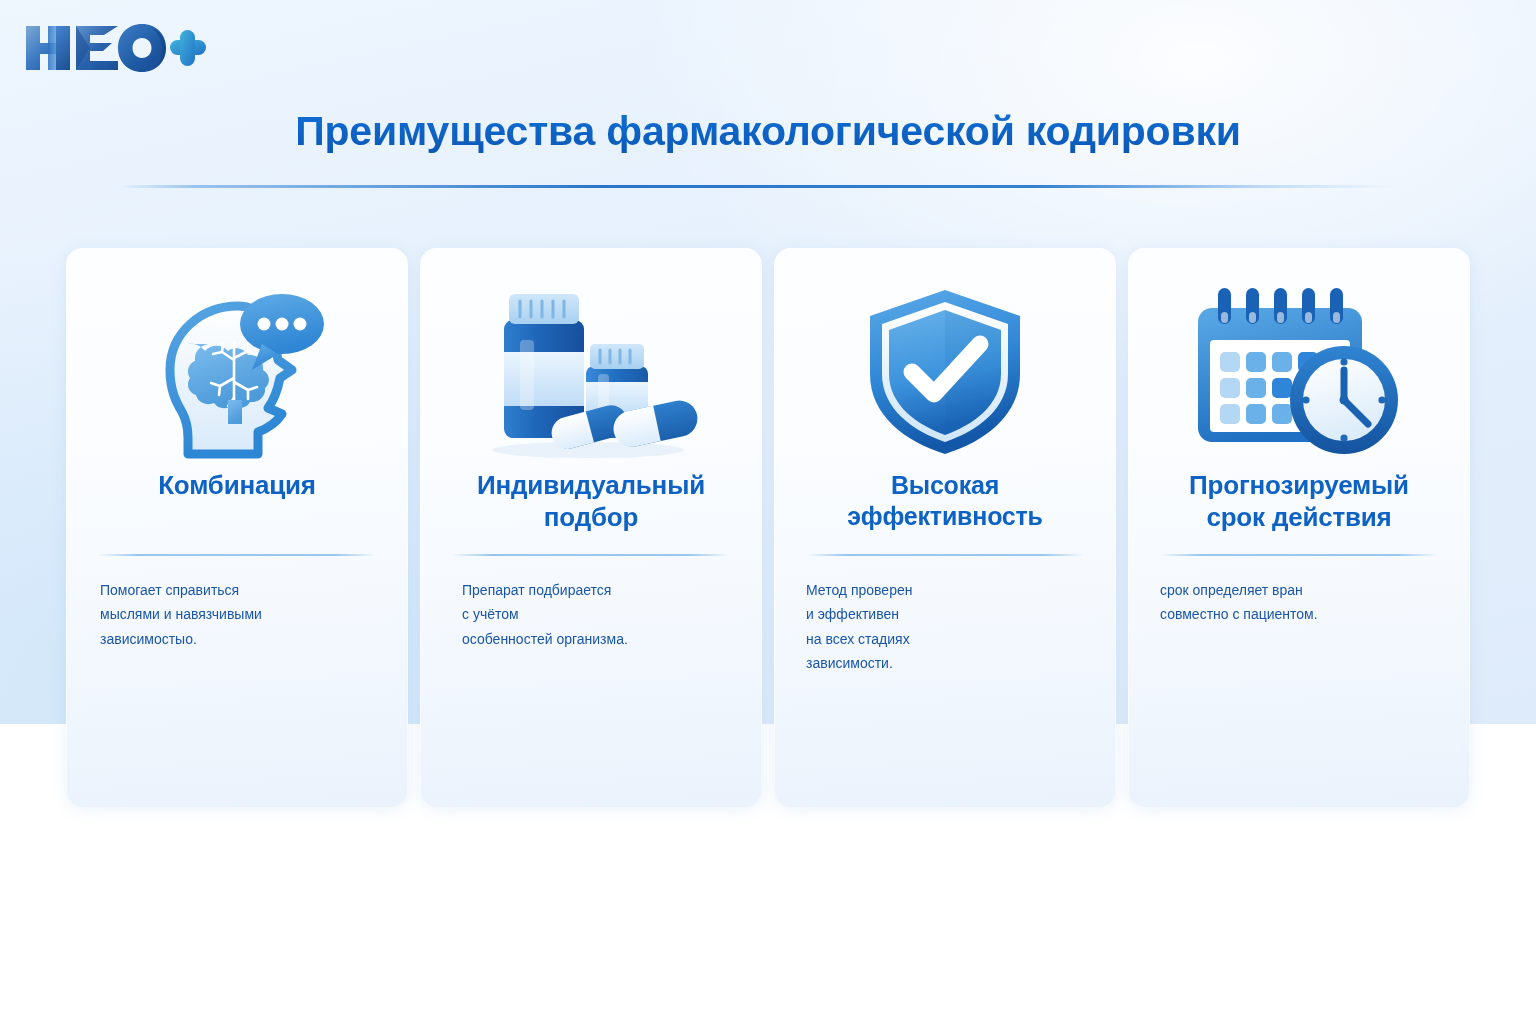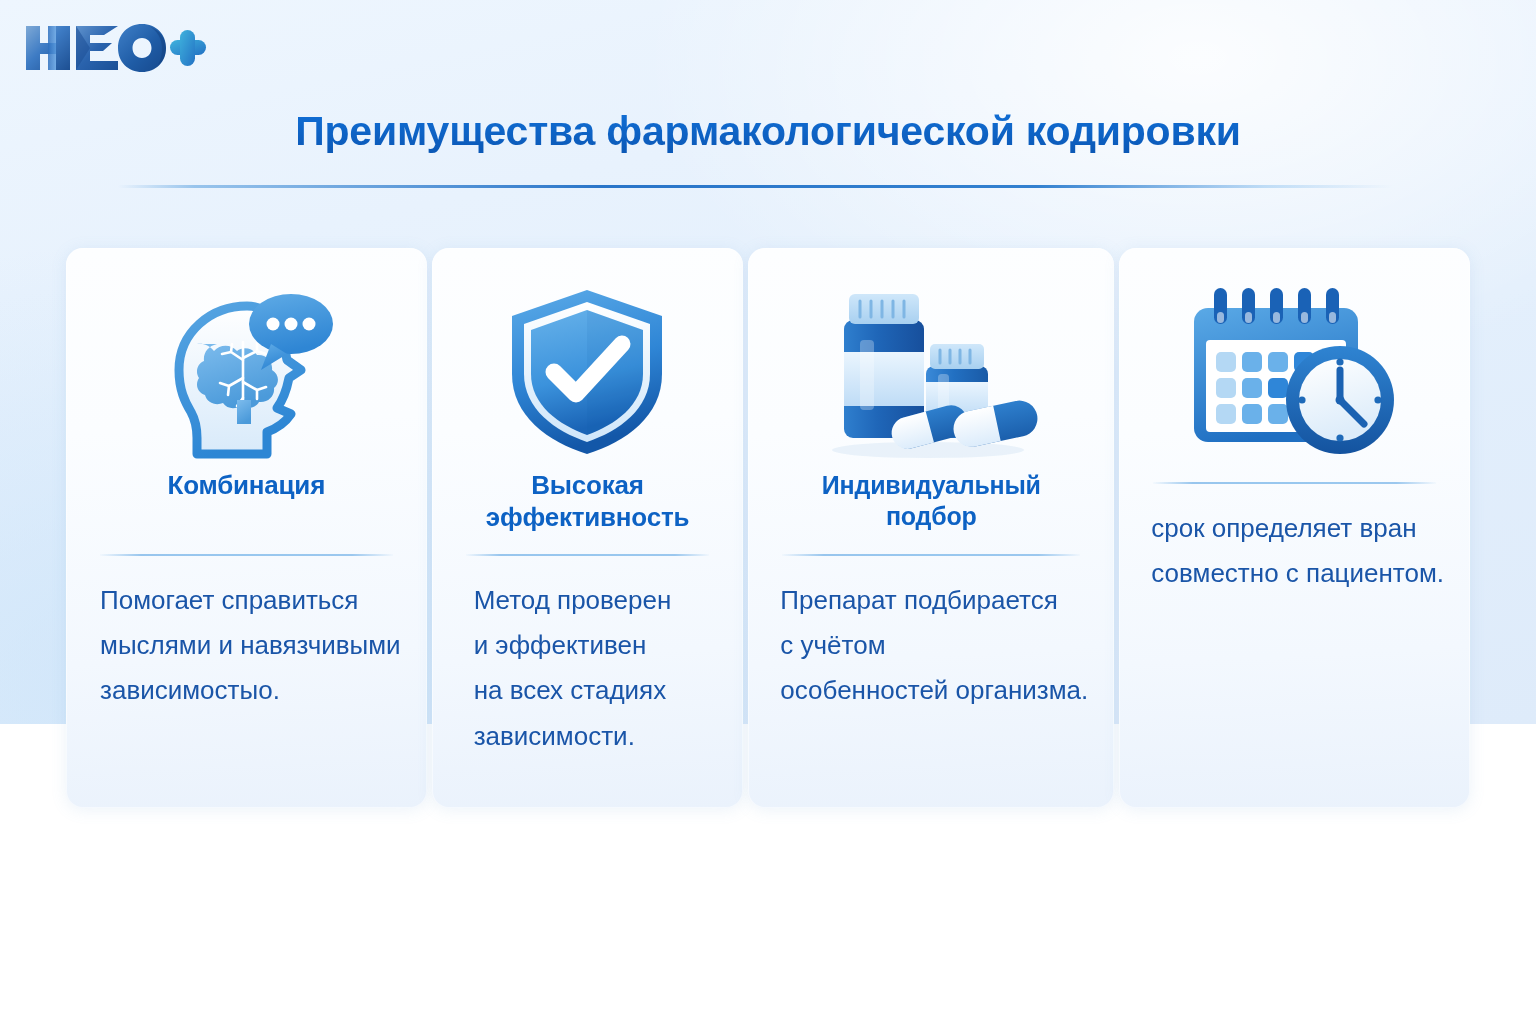--- a/index.html
+++ b/index.html
@@ -53,21 +53,21 @@
        rgba(160,205,242,0.00) 100%);
     border-radius:2px;
   }
 
   
   #cards {
     position:absolute;
     left:66px; top:248px;
     width:1404px; height:560px;
     display:flex;
-    gap:5px;
+    gap:12px;
   }
 
   .card {
     flex:1 1 0;
     border-radius:17px;
     background:linear-gradient(177deg,#fdfeff 0%, #fbfdff 32%, #f3f8fe 72%, #eaf2fc 100%);
     box-shadow:0 2px 16px rgba(110,160,210,0.13), 0 0 0 1px rgba(255,255,255,0.5) inset;
     position:relative;
     display:flex;
     flex-direction:column;
@@ -107,21 +107,21 @@
       rgba(120,180,232,0.75) 14%,
       rgba(135,190,236,0.85) 50%,
       rgba(120,180,232,0.72) 86%,
       rgba(150,200,240,0.05) 100%);
   }
 
   .card-body {
     margin-top:22px;
     width:100%;
     padding:0 10px;
-    font-size:26px;
+    font-size:14px;
     line-height:1.74;
     color:#1a55a8;
     text-align:left;
   }
   .card-body .ln { display:block; white-space:nowrap; }
 
   
   .card:nth-child(1) .card-body { padding-left:18px; }
   .card:nth-child(2) .card-body { padding-left:26px; }
   .card:nth-child(3) .card-body { padding-left:16px; }
@@ -248,67 +248,20 @@
       <div class="card-divider"></div>
       <div class="card-body">
         <span class="ln">Помогает справиться</span>
         <span class="ln">мыслями и навязчивыми</span>
         <span class="ln">зависимостыо.</span>
       </div>
     </div>
 
     <div class="card">
       <div class="icon-wrap">
-        <svg width="170" height="180" viewBox="0 0 170 180">
-          <defs>
-            <linearGradient id="c2out" x1="0" y1="0" x2="0.25" y2="1">
-              <stop offset="0%" stop-color="#5cabe8"></stop>
-                <stop offset="55%" stop-color="#2f86d6"></stop>
-                <stop offset="100%" stop-color="#1357a8"></stop>
-            </linearGradient>
-            <linearGradient id="c2in" x1="0" y1="0" x2="0.2" y2="1">
-              <stop offset="0%" stop-color="#67b2ea"></stop>
-                <stop offset="60%" stop-color="#3b92dc"></stop>
-                <stop offset="100%" stop-color="#1a64b6"></stop>
-            </linearGradient>
-            <linearGradient id="c2ring" x1="0" y1="0" x2="0" y2="1">
-              <stop offset="0%" stop-color="#ffffff"></stop>
-                <stop offset="100%" stop-color="#cfe6fa"></stop>
-            </linearGradient>
-          </defs>
-
-          <path d="M85 8 L160 34 V92 C160 134 124 160 85 172 C46 160 10 134 10 92 V34 Z" fill="url(#c2out)"></path>
-
-          <path d="M85 20 L148 42 V92 C148 127 117 149 85 160 C53 149 22 127 22 92 V42 Z" fill="url(#c2ring)"></path>
-
-          <path d="M85 28 L141 48 V92 C141 123 113 143 85 153 C57 143 29 123 29 92 V48 Z" fill="url(#c2in)"></path>
-
-          <path d="M85 28 L141 48 V92 C141 123 113 143 85 153 Z" fill="#0f55a4" opacity="0.09"></path>
-
-          <path d="M52 90 L74 112 L120 62" fill="none" stroke="#ffffff" stroke-width="17" stroke-linecap="round" stroke-linejoin="round"></path>
-        </svg>
-      </div>
-
-      <div class="card-title">
-        <div>
-          <span>Высокая</span>
-          <span>эффективность</span>
-        </div>
-      </div>
-      <div class="card-divider"></div>
-      <div class="card-body">
-        <span class="ln"> Метод проверен</span>
-        <span class="ln">и эффективен</span>
-        <span class="ln">на всех стадиях</span>
-        <span class="ln">зависимости.</span>
-      </div>
-    </div>
-
-    <div class="card">
-      <div class="icon-wrap">
         <svg width="230" height="180" viewBox="0 0 230 180">
           <defs>
             <linearGradient id="c3bodyA" x1="0" y1="0" x2="1" y2="0">
               <stop offset="0%" stop-color="#2f7fce"></stop>
                 <stop offset="42%" stop-color="#1f66b8"></stop>
                 <stop offset="100%" stop-color="#174f9c"></stop>
             </linearGradient>
             <linearGradient id="c3bodyB" x1="0" y1="0" x2="1" y2="0">
               <stop offset="0%" stop-color="#3b8ad8"></stop>
                 <stop offset="45%" stop-color="#2270c2"></stop>
@@ -378,20 +331,67 @@
       <div class="card-divider"></div>
       <div class="card-body">
         <span class="ln">Препарат подбирается</span>
         <span class="ln">с учётом</span>
         <span class="ln">особенностей организма.</span>
       </div>
     </div>
 
     <div class="card">
       <div class="icon-wrap">
+        <svg width="170" height="180" viewBox="0 0 170 180">
+          <defs>
+            <linearGradient id="c2out" x1="0" y1="0" x2="0.25" y2="1">
+              <stop offset="0%" stop-color="#5cabe8"></stop>
+                <stop offset="55%" stop-color="#2f86d6"></stop>
+                <stop offset="100%" stop-color="#1357a8"></stop>
+            </linearGradient>
+            <linearGradient id="c2in" x1="0" y1="0" x2="0.2" y2="1">
+              <stop offset="0%" stop-color="#67b2ea"></stop>
+                <stop offset="60%" stop-color="#3b92dc"></stop>
+                <stop offset="100%" stop-color="#1a64b6"></stop>
+            </linearGradient>
+            <linearGradient id="c2ring" x1="0" y1="0" x2="0" y2="1">
+              <stop offset="0%" stop-color="#ffffff"></stop>
+                <stop offset="100%" stop-color="#cfe6fa"></stop>
+            </linearGradient>
+          </defs>
+
+          <path d="M85 8 L160 34 V92 C160 134 124 160 85 172 C46 160 10 134 10 92 V34 Z" fill="url(#c2out)"></path>
+
+          <path d="M85 20 L148 42 V92 C148 127 117 149 85 160 C53 149 22 127 22 92 V42 Z" fill="url(#c2ring)"></path>
+
+          <path d="M85 28 L141 48 V92 C141 123 113 143 85 153 C57 143 29 123 29 92 V48 Z" fill="url(#c2in)"></path>
+
+          <path d="M85 28 L141 48 V92 C141 123 113 143 85 153 Z" fill="#0f55a4" opacity="0.09"></path>
+
+          <path d="M52 90 L74 112 L120 62" fill="none" stroke="#ffffff" stroke-width="17" stroke-linecap="round" stroke-linejoin="round"></path>
+        </svg>
+      </div>
+
+      <div class="card-title">
+        <div>
+          <span>Высокая</span>
+          <span>эффективность</span>
+        </div>
+      </div>
+      <div class="card-divider"></div>
+      <div class="card-body">
+        <span class="ln"> Метод проверен</span>
+        <span class="ln">и эффективен</span>
+        <span class="ln">на всех стадиях</span>
+        <span class="ln">зависимости.</span>
+      </div>
+    </div>
+
+    <div class="card">
+      <div class="icon-wrap">
         <svg width="230" height="180" viewBox="0 0 230 180">
           <defs>
             <linearGradient id="c4cal" x1="0" y1="0" x2="0.3" y2="1">
               <stop offset="0%" stop-color="#5aa9e6"></stop>
                 <stop offset="100%" stop-color="#1f6fc2"></stop>
             </linearGradient>
             <linearGradient id="c4clockR" x1="0" y1="0" x2="0.3" y2="1">
               <stop offset="0%" stop-color="#56a6e4"></stop>
                 <stop offset="100%" stop-color="#1b66ba"></stop>
             </linearGradient>
@@ -448,20 +448,26 @@
           <circle cx="160" cy="80" r="3.6" fill="#1e6ab9"></circle>
           <circle cx="160" cy="156" r="3.6" fill="#1e6ab9"></circle>
           <circle cx="122" cy="118" r="3.6" fill="#1e6ab9"></circle>
           <circle cx="198" cy="118" r="3.6" fill="#1e6ab9"></circle>
           <path d="M160 118 V88" stroke="#1b62b2" stroke-width="7" stroke-linecap="round"></path>
           <path d="M160 118 L184 142" stroke="#1b62b2" stroke-width="7" stroke-linecap="round"></path>
           <circle cx="160" cy="118" r="4.5" fill="#1b62b2"></circle>
         </svg>
       </div>
 
+      <div class="card-title">
+        <div>
+          <span>Прогнозируемый</span>
+          <span>срок действия</span>
+        </div>
+      </div>
       <div class="card-divider"></div>
       <div class="card-body">
         <span class="ln">срок определяет вран</span>
         <span class="ln">совместно с пациентом.</span>
       </div>
     </div>
 
   </div>
 </div>
 

